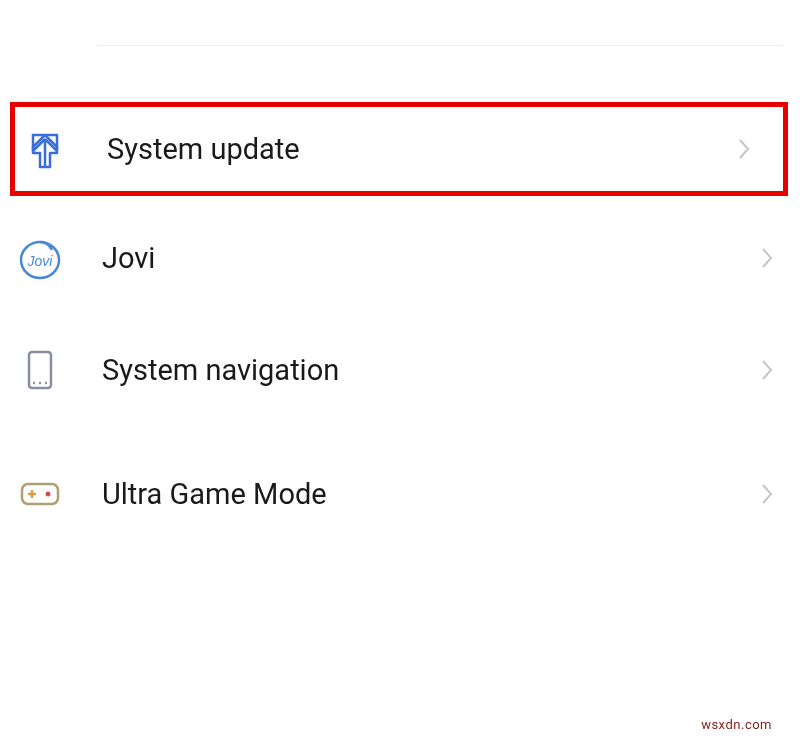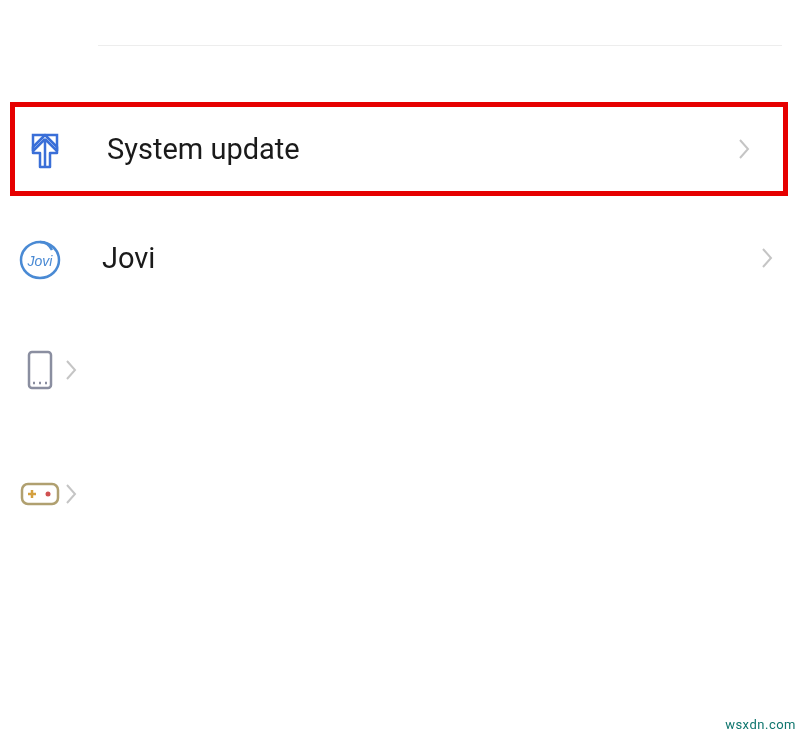--- a/index.html
+++ b/index.html
@@ -65,23 +65,23 @@
       justify-content: center;
       margin-right: 6px;
     }
     .chevron svg {
       width: 12px;
       height: 22px;
     }
     .watermark {
       position: absolute;
       bottom: 8px;
-      right: 4px;
+      right: 28px;
       font-size: 13px;
-      color: #0f766e;
+      color: #7f1d1d;
       letter-spacing: 0.5px;
     }
   </style>
 </head>
 <body>
 
 <div class="container">
 
   <div class="top-divider"></div>
 
@@ -122,20 +122,21 @@
 
   <div class="list-item">
     <span class="icon">
       <svg viewBox="0 0 44 44" fill="none" stroke="#8a8ea0" stroke-width="2.5">
         <rect x="11" y="4" width="22" height="36" rx="3"></rect>
         <line x1="15" y1="35" x2="19" y2="35" stroke-dasharray="2 2"></line>
         <line x1="21" y1="35" x2="25" y2="35" stroke-dasharray="2 2"></line>
         <line x1="27" y1="35" x2="31" y2="35" stroke-dasharray="2 2"></line>
       </svg>
     </span>
+    <span class="label">System navigation</span>
     <span class="chevron">
       <svg viewBox="0 0 12 22" fill="none" stroke="#c5c5c5" stroke-width="2">
         <path d="M2 2 L10 11 L2 20"></path>
       </svg>
     </span>
   </div>
 
   <div class="spacer"></div>
 
 
@@ -143,20 +144,21 @@
 
   <div class="list-item">
     <span class="icon">
       <svg viewBox="0 0 44 44" fill="none" stroke="#b0a070" stroke-width="2.5">
         <rect x="4" y="12" width="36" height="20" rx="6"></rect>
         <line x1="14" y1="18" x2="14" y2="26" stroke="#d4a040"></line>
         <line x1="10" y1="22" x2="18" y2="22" stroke="#d4a040"></line>
         <circle cx="30" cy="22" r="2.5" fill="#d05050" stroke="none"></circle>
       </svg>
     </span>
+    <span class="label">Ultra Game Mode</span>
     <span class="chevron">
       <svg viewBox="0 0 12 22" fill="none" stroke="#c5c5c5" stroke-width="2">
         <path d="M2 2 L10 11 L2 20"></path>
       </svg>
     </span>
   </div>
 
 </div>
 
 <div class="watermark">wsxdn.com</div>

